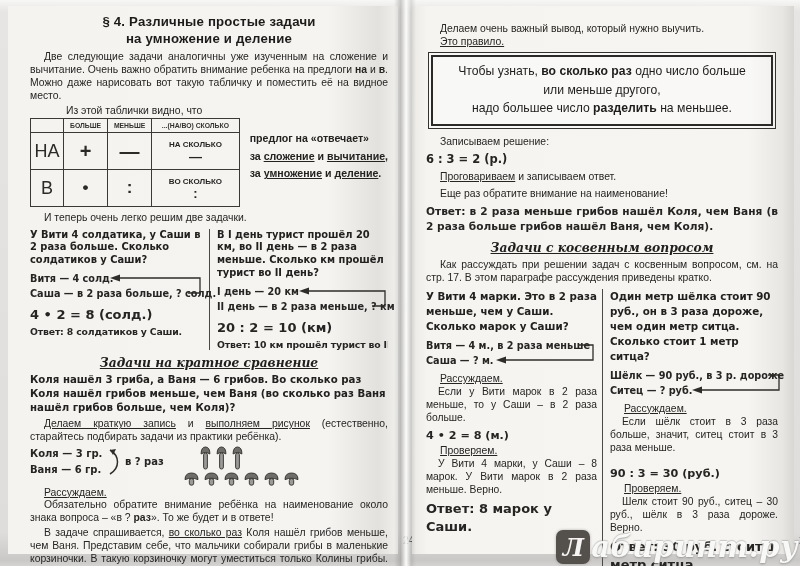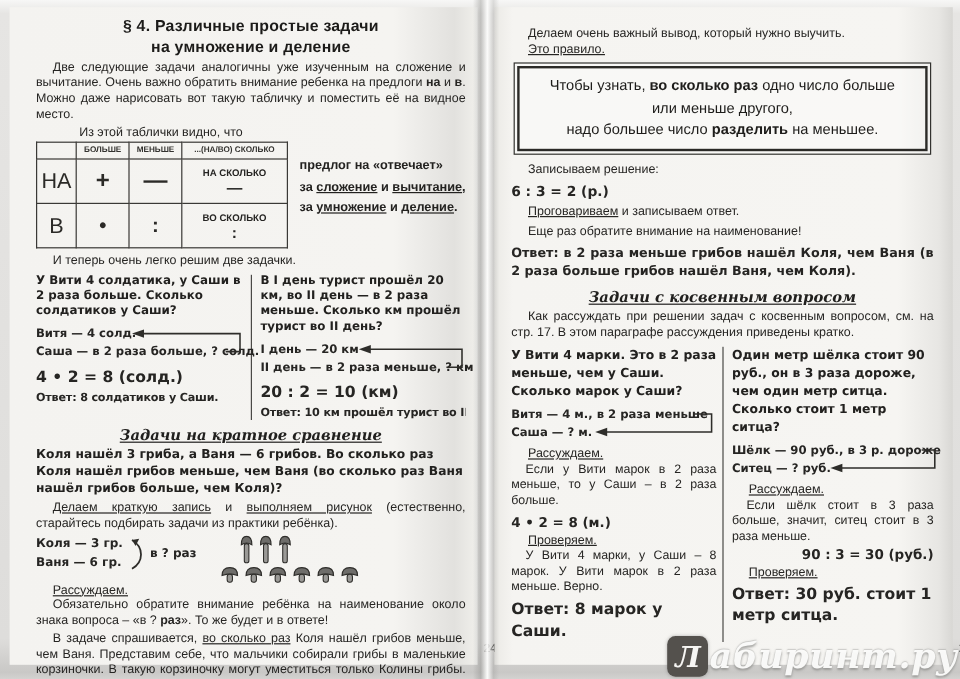--- a/index.html
+++ b/index.html
@@ -268,22 +268,23 @@
         <div class="note">
           <div class="nl">Шёлк — 90 руб., в 3 р. дороже</div>
           <div class="nl">Ситец — ? руб.</div>
           <svg width="178" height="30">
             <polyline points="158,7 169,7 169,22 90,22" fill="none" stroke="#2e2d2a" stroke-width="1.3"></polyline>
             <polygon points="82,22 92,18.5 92,25.5" fill="#2e2d2a"></polygon>
           </svg>
         </div>
         <p class="label-u">Рассуждаем.</p>
         <p class="reason" style="text-indent:12px;">Если шёлк стоит в 3 раза больше, значит, ситец стоит в 3 раза меньше.</p>
-        <p class="sol" style="font-size:11.2px;margin-top:2px;text-align:right;">90 : 3 = 30 (руб.)</p>
+        <p class="sol" style="font-size:11.2px;margin-top:13px;">90 : 3 = 30 (руб.)</p>
         <p class="label-u">Проверяем.</p>
+        <p class="reason" style="text-indent:12px;">Шелк стоит 90 руб., ситец – 30 руб., шёлк в 3 раза дороже. Верно.</p>
         <p class="rcol-ans">Ответ: 30 руб. стоит 1 метр ситца.</p>
       </div>
     </div>
 
     <div class="pagenum">25</div>
   </div>
 
   <div class="gutter"></div>
 
   <div class="wm">

